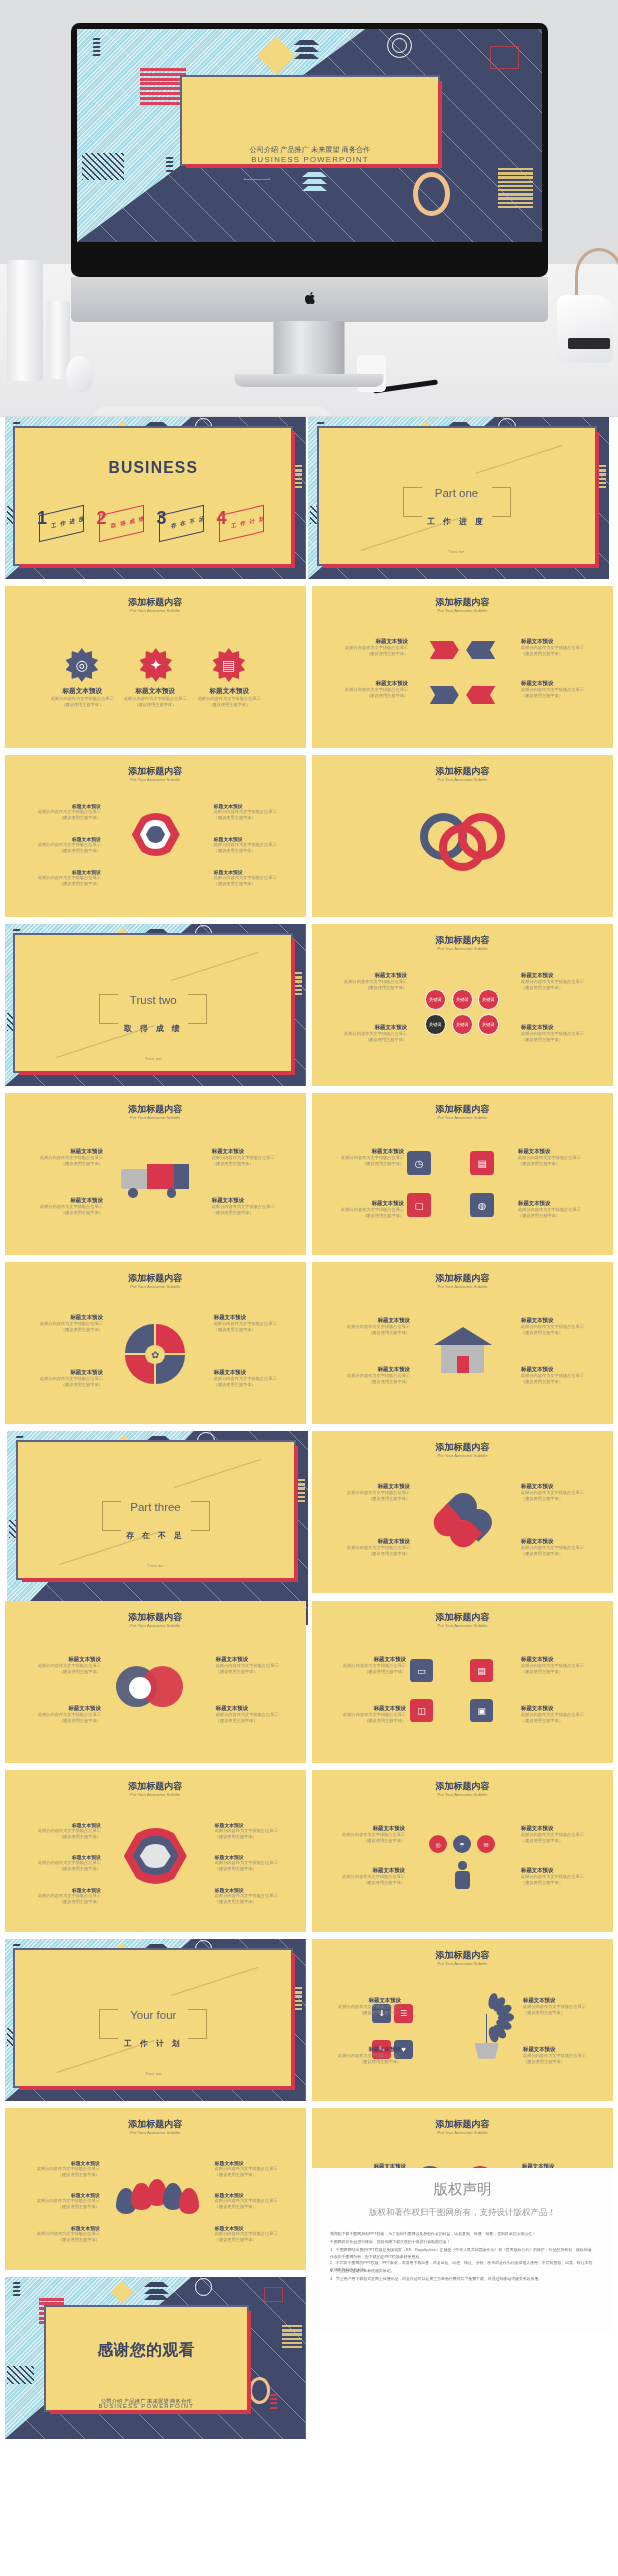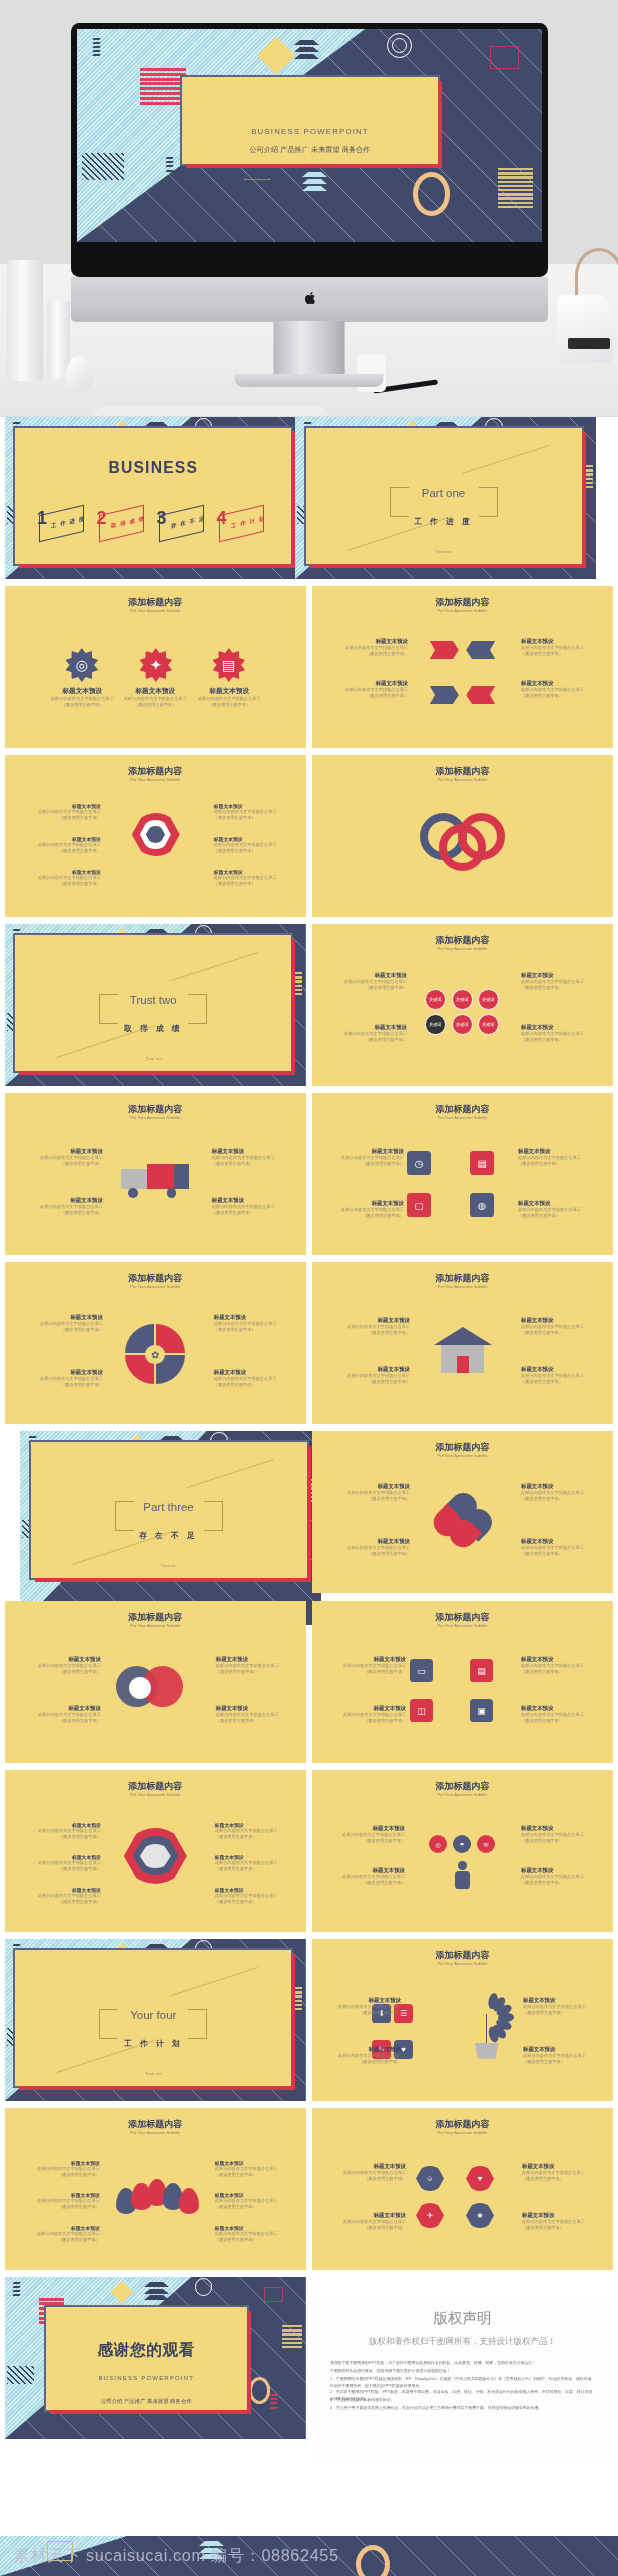--- a/index.html
+++ b/index.html
@@ -80,21 +80,21 @@
   .sqout{position:absolute;border:1.2px solid #b1404f;}
   .sqout.gold{border-color:#d3b96a;}
 
   
   .card{position:absolute;background:#f3d87e;border:2.4px solid #5c6585;box-sizing:border-box;}
   .card.redshadow:after{content:"";position:absolute;right:-4.2px;top:4.2px;bottom:-4.2px;width:4.2px;background:#d8374b;}
   .card.redshadow:before{content:"";position:absolute;left:4.2px;right:-4.2px;bottom:-4.2px;height:4.2px;background:#d8374b;}
 
   .txt-center{position:absolute;left:0;right:0;text-align:center;}
   .t-title-main{font-weight:bold;color:#3b4463;letter-spacing:0.6px;}
-  .t-sub{color:#5b6073;letter-spacing:1.2px;}
+  .t-sub{color:#5b6073;letter-spacing:1.2px;margin-top:28px;}
   .t-tags{color:#4a4f63;}
 
   
   .s-head{position:absolute;left:0;right:0;text-align:center;font-weight:bold;color:#3b4463;}
   .s-subhead{position:absolute;left:0;right:0;text-align:center;color:#8c8370;}
   .s-item-title{font-weight:bold;color:#3b4463;}
   .s-body{color:#938a76;line-height:1.45;}
   .badge{border-radius:50%;display:flex;align-items:center;justify-content:center;color:#fff;}
 
   .star{clip-path:polygon(50% 0%,61% 15%,80% 9%,80% 29%,98% 35%,86% 50%,98% 65%,80% 71%,80% 91%,61% 85%,50% 100%,39% 85%,20% 91%,20% 71%,2% 65%,14% 50%,2% 35%,20% 29%,20% 9%,39% 15%);}
@@ -275,21 +275,21 @@
             <div style="position:absolute;left:3.6px;top:4.8px;width:43px;height:25px;border:0.6px solid #3b4463;transform:skewY(-13deg);"></div>
             <div style="position:absolute;left:15.7px;top:13.3px;font-size:5.4px;font-weight:bold;color:#3b4463;transform:skewY(-13deg);letter-spacing:1.2px;">存 在 不 足</div>
           </div>
           <div style="position:absolute;left:200px;top:78px;width:51px;height:34px;">
             <div style="position:absolute;left:1.2px;top:2.4px;font-size:18px;font-weight:bold;color:#d8374b;">4</div>
             <div style="position:absolute;left:3.6px;top:4.8px;width:43px;height:25px;border:0.6px solid #d8374b;transform:skewY(-13deg);"></div>
             <div style="position:absolute;left:15.7px;top:13.3px;font-size:5.4px;font-weight:bold;color:#d8374b;transform:skewY(-13deg);letter-spacing:1.2px;">工 作 计 划</div>
           </div>
         </div>
       </div>
-      <div class="slide" style="position:absolute;left:295px;top:0px;width:301px;height:162px;">
+      <div class="slide" style="position:absolute;left:308px;top:0px;width:301px;height:162px;">
         <div class="slide-bg-cyan"></div>
         <div class="slide-bg-navy"></div>
         <div class="diag-lines"></div>
         <div class="zig" style="left:8.5px;top:4.8px;">
           <span></span>
           <span></span>
           <span></span>
           <span></span>
         </div>
         <div class="redstack" style="left:34px;top:20.5px;width:25px;">
@@ -721,21 +721,21 @@
           </div>
         </div>
         <div style="position:absolute;left:209px;top:104px;width:68px;">
           <div class="s-item-title" style="font-size:5.4px;text-align:left;">标题文本预设</div>
           <div class="s-body" style="font-size:4.2px;text-align:left;">
             <div>此部分内容作为文字排版占位显示</div>
             <div>（建议使用主题字体）</div>
           </div>
         </div>
       </div>
-      <div class="slide" style="position:absolute;left:20px;top:1014px;width:301px;height:194px;">
+      <div class="slide" style="position:absolute;left:7px;top:1014px;width:301px;height:194px;">
         <div class="slide-bg-cyan"></div>
         <div class="slide-bg-navy"></div>
         <div class="diag-lines"></div>
         <div class="zig" style="left:8.5px;top:4.8px;">
           <span></span>
           <span></span>
           <span></span>
           <span></span>
         </div>
         <div class="redstack" style="left:34px;top:20.5px;width:25px;">
@@ -1227,39 +1227,27 @@
           <span></span>
           <span></span>
           <span></span>
         </div>
         <div class="card redshadow" style="left:39px;top:28px;width:205px;height:107px;">
           <div class="txt-center t-title-main" style="top:33px;font-size:15.7px;">感谢您的观看</div>
           <div class="txt-center t-sub" style="top:68px;font-size:6px;">BUSINESS POWERPOINT</div>
           <div class="txt-center t-tags" style="top:91px;font-size:5.4px;">公司介绍  产品推广 未来展望 商务合作</div>
         </div>
       </div>
-      <div class="copy-slide" style="position:absolute;left:312px;top:1880px;width:301px;height:162px;">
+      <div class="copy-slide" style="position:absolute;left:312px;top:1751px;width:301px;height:162px;">
         <div class="copy-title" style="position:absolute;left:0;right:0;top:11.5px;font-size:14.5px;">版权声明</div>
         <div class="copy-sub" style="position:absolute;left:0;right:0;top:39px;font-size:8.5px;">版权和著作权归千图网所有，支持设计版权产品！</div>
         <div class="copy-p" style="position:absolute;left:18px;width:265px;top:63px;font-size:3.9px;">感谢您下载千图网原创PPT模板，为了您和千图网以及原创作者的利益，请勿复制、传播、销售，否则将承担法律责任！</div>
         <div class="copy-p" style="position:absolute;left:18px;width:265px;top:71px;font-size:3.9px;">千图网将对作品进行维权，按照传播下载次数的十倍进行索取赔偿金！</div>
         <div class="copy-p" style="position:absolute;left:18px;width:265px;top:79px;font-size:3.9px;">1、千图网网站出售的PPT模版是免版税类（RF：Royalty-free）正版受《中华人民共和国著作法》和《世界版权公约》的保护，作品的所有权、版权和著作权归千图网所有，您下载的是PPT模版素材使用权。</div>
         <div class="copy-p" style="position:absolute;left:18px;width:265px;top:92px;font-size:3.9px;">2、不得将千图网的PPT模版、PPT素材，本身用于再出售，或者出租、出借、转让、分销、发布或者作为礼物供他人使用，不得转授权、出卖、转让本协议或本协议中的权利。</div>
         <div class="copy-p" style="position:absolute;left:18px;width:265px;top:100px;font-size:3.9px;">3、禁止把作品纳入商标或服务标记。</div>
         <div class="copy-p" style="position:absolute;left:18px;width:265px;top:108px;font-size:3.9px;">4、禁止用户用下载格式在网上传播作品，或者作品可以让第三方单独付费或共享免费下载、或通过转移电话服务系统传播。</div>
       </div>
     </div>
 
-  <div class="watermark">
-    <div class="wm-cyan"></div>
-    <div class="diag-lines"></div>
-    <div class="chevron light" style="left:199px;top:4.8px;width:13.3px;">
-      <i></i>
-        <i></i>
-        <i></i>
-    </div>
-    <div class="oval" style="left:356px;top:8.5px;width:24px;height:29px;"></div>
-    <div class="sqout gold" style="left:47px;top:4.8px;width:24px;height:18px;"></div>
-    <div class="wm-text">素材天下 sucaisucai.com  编号：08862455</div>
-  </div>
 
 </div>
 
 
 </body></html>

